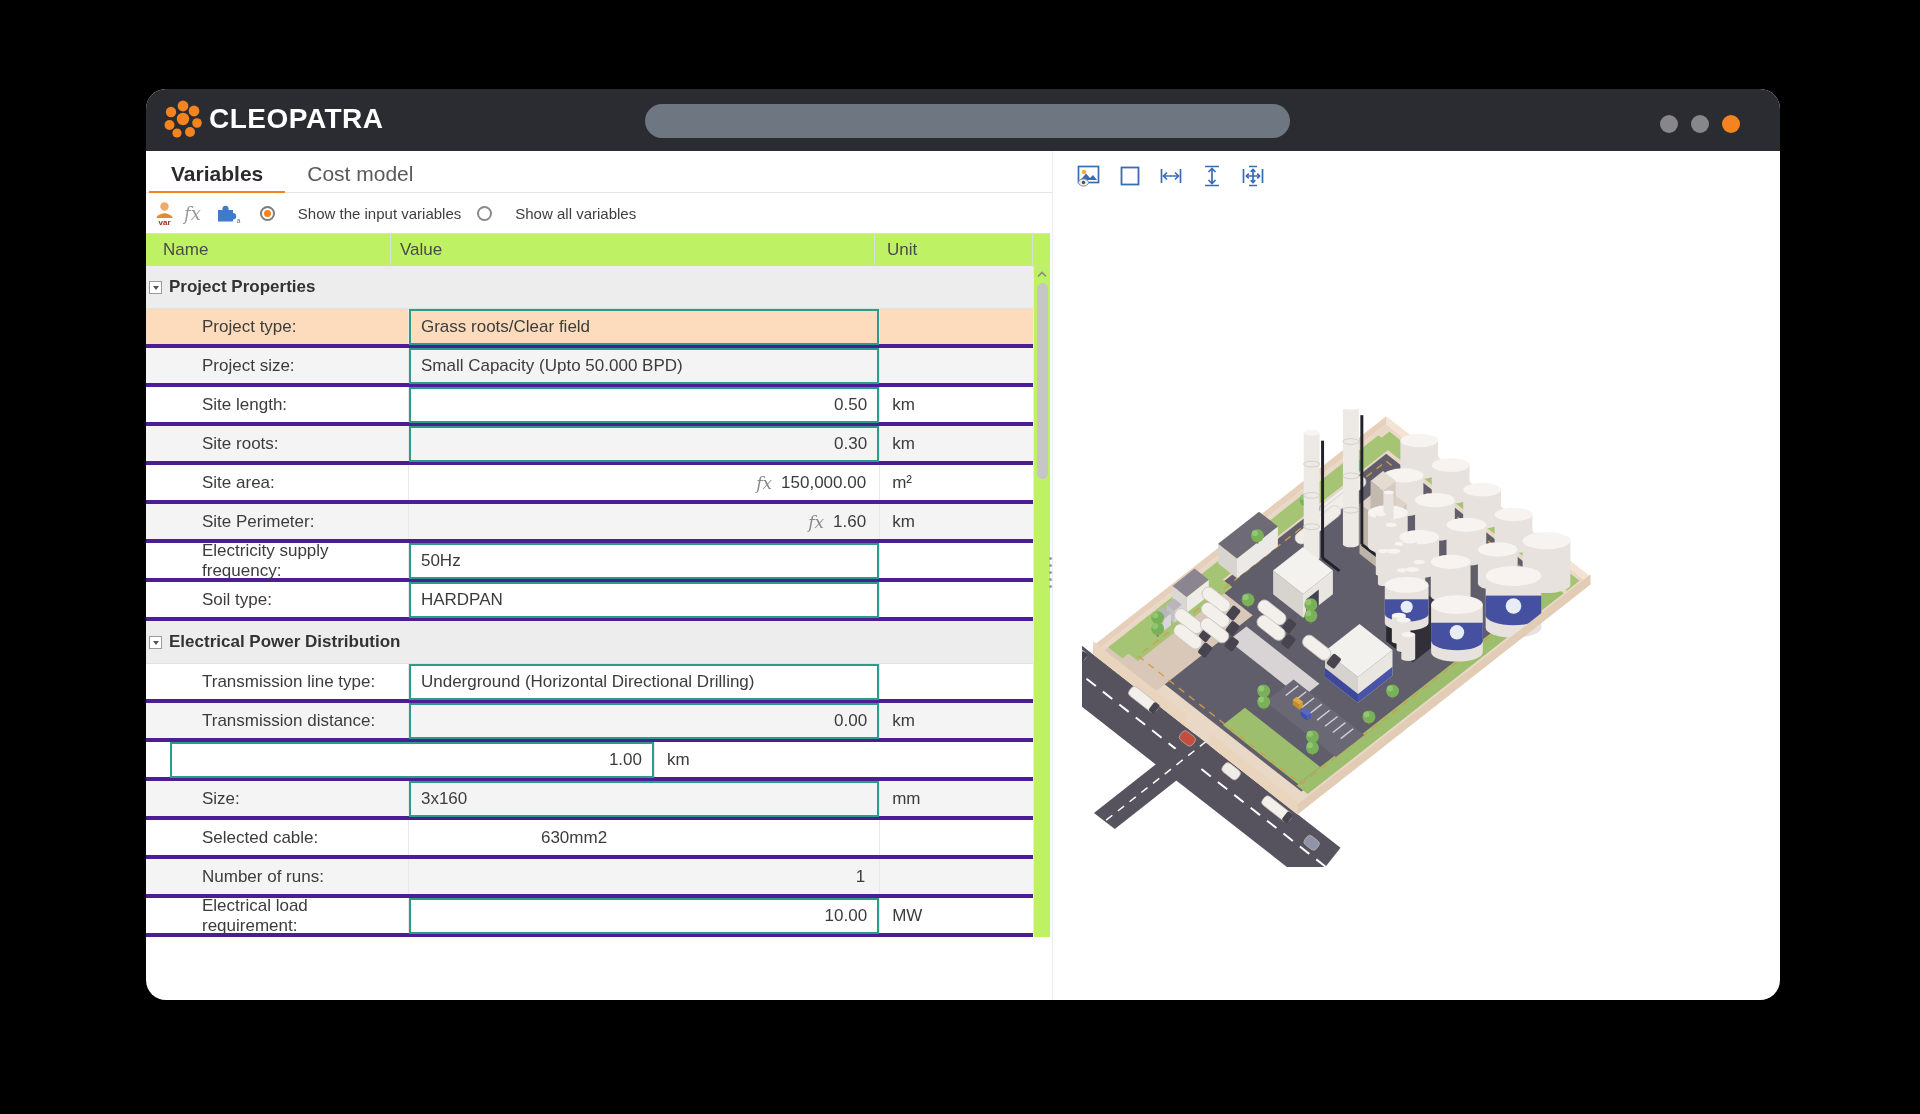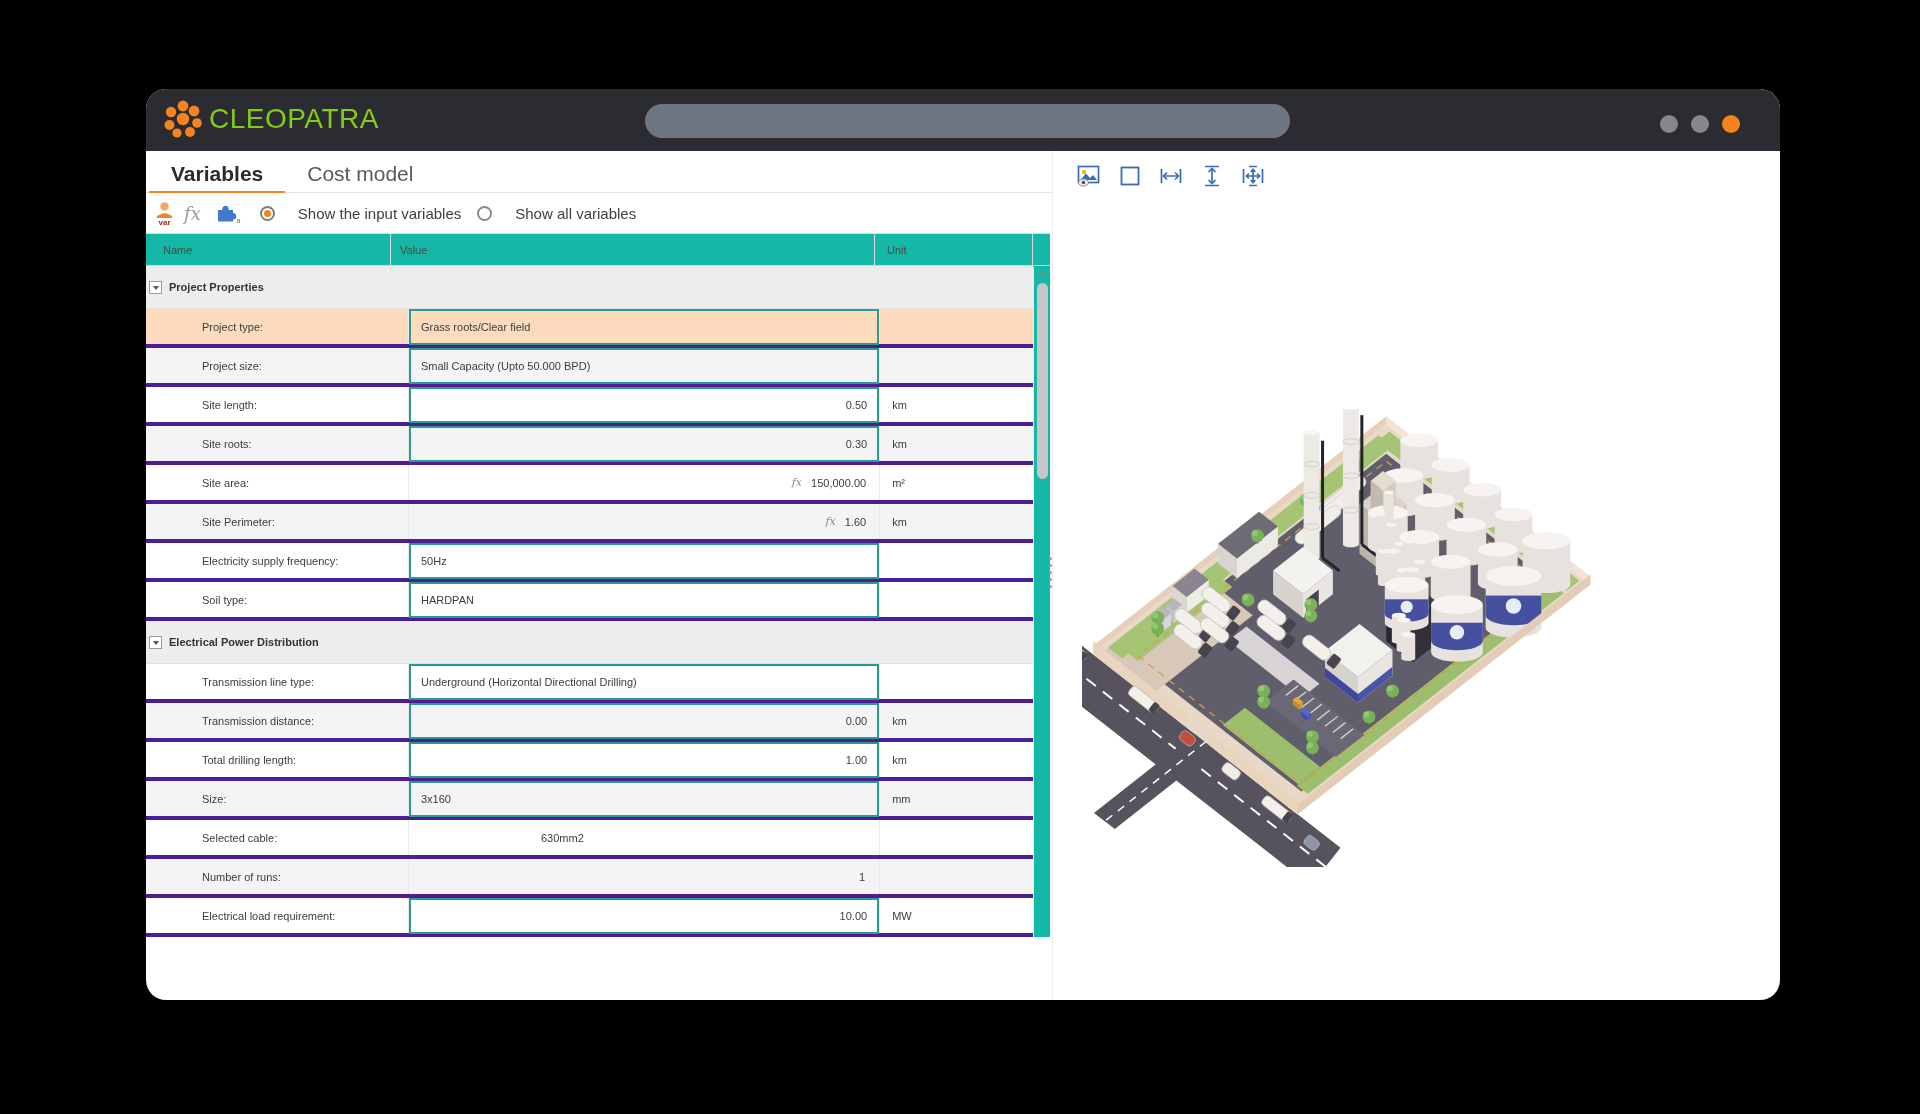--- a/index.html
+++ b/index.html
@@ -1,36 +1,36 @@
 <!DOCTYPE html>
 <html><head>
 <meta charset="utf-8">
 <style>
   *{box-sizing:border-box;margin:0;padding:0;}
   html,body{width:1920px;height:1114px;}
   body{background:#000;font-family:"Liberation Sans",sans-serif;position:relative;overflow:hidden;}
   .window{position:absolute;left:146px;top:89px;width:1634px;height:911px;background:#fff;border-radius:20px;overflow:hidden;box-shadow:0 12px 40px rgba(0,0,0,.6);}
   .titlebar{position:absolute;left:0;top:0;right:0;height:62px;background:#2a2c31;}
   .logo{position:absolute;left:18px;top:10px;display:flex;align-items:center;gap:7px;}
-  .brand{color:#84cc16;font-size:28px;font-weight:normal;letter-spacing:.5px;}
+  .brand{color:#ffffff;font-size:28px;font-weight:bold;letter-spacing:.5px;}
   .addressbar{position:absolute;left:499px;top:15px;width:645px;height:34px;border-radius:17px;background:#6e7681;}
   .dots{position:absolute;right:40px;top:26px;display:flex;gap:13px;}
   .dot{width:18px;height:18px;border-radius:50%;background:#87878b;}
   .tabbar{position:absolute;top:62px;left:0;width:906px;height:42px;border-bottom:1px solid #e4e4e4;display:flex;padding-left:3px;background:#fff;}
   .tab{height:42px;line-height:45px;padding:0 22px;font-size:21px;color:#5a5a5a;position:relative;}
   .tab.active{color:#2b2b2b;font-weight:bold;}
   .tab.active::after{content:"";position:absolute;left:0;right:0;bottom:-1px;height:3px;background:#f5831f;}
   .toolbar{position:absolute;top:104px;left:0;width:906px;height:40px;display:flex;align-items:center;padding-left:8px;background:#fff;}
   .tbicon{margin-right:3px;display:flex;align-items:flex-end;}
   .fxglyph{font-family:"DejaVu Serif",serif;font-style:italic;color:#9a9a9a;font-size:18px;margin:0 14px 0 6px;}
   .radio{display:flex;align-items:center;margin-left:16px;gap:23px;font-size:15px;color:#3f3f3f;}
   .rc{width:15px;height:15px;border:2px solid #8a8a8a;border-radius:50%;position:relative;flex:none;}
   .rc.sel{border-color:#7c7c7c;}
   .rc.sel::after{content:"";position:absolute;inset:2px;background:#f5831f;border-radius:50%;}
-  .table{position:absolute;left:0;top:144px;width:904px;border-top:1px solid #dcdcdc;font-size:11px;color:#3c3c3c;background:#14b8a6;}
+  .table{position:absolute;left:0;top:144px;width:904px;border-top:1px solid #dcdcdc;font-size:17px;color:#3c3c3c;background:#bef264;}
   .thead{display:flex;height:32px;border-bottom:1px solid #d4d4d4;color:#4a4a4a;}
   .th{line-height:32px;}
   .th.c1{width:245px;padding-left:17px;border-right:1px solid #dcdcdc;}
   .th.c2{width:484px;padding-left:9px;border-right:1px solid #dcdcdc;}
   .th.c3{width:158px;padding-left:12px;border-right:1px solid #dcdcdc;}
   #rows{width:887px;}
   .sec{height:43px;background:#ededed;display:flex;align-items:center;border-bottom:1px solid #e0e0e0;}
   .sec .box{width:13px;height:13px;background:#fff;border:1px solid #9b9b9b;margin-left:3px;display:flex;align-items:center;justify-content:center;flex:none;}
   .sec .box::after{content:"";border:3px solid transparent;border-top:4px solid #555;margin-top:4px;}
   .sec .lbl{font-weight:bold;margin-left:7px;color:#333;}
@@ -199,21 +199,20 @@
           <div class="cell-unit"></div>
         </div>
         <div class="frow alt">
           <div class="cell-name">Transmission distance:</div>
           <div class="cell-value">
             <div class="inp right">0.00</div>
           </div>
           <div class="cell-unit">km</div>
         </div>
         <div class="frow plain">
-          <div class="cell-name">Total drilling length:</div>
           <div class="cell-value">
             <div class="inp right">1.00</div>
           </div>
           <div class="cell-unit">km</div>
         </div>
         <div class="frow alt">
           <div class="cell-name">Size:</div>
           <div class="cell-value">
             <div class="inp">3x160</div>
           </div>

